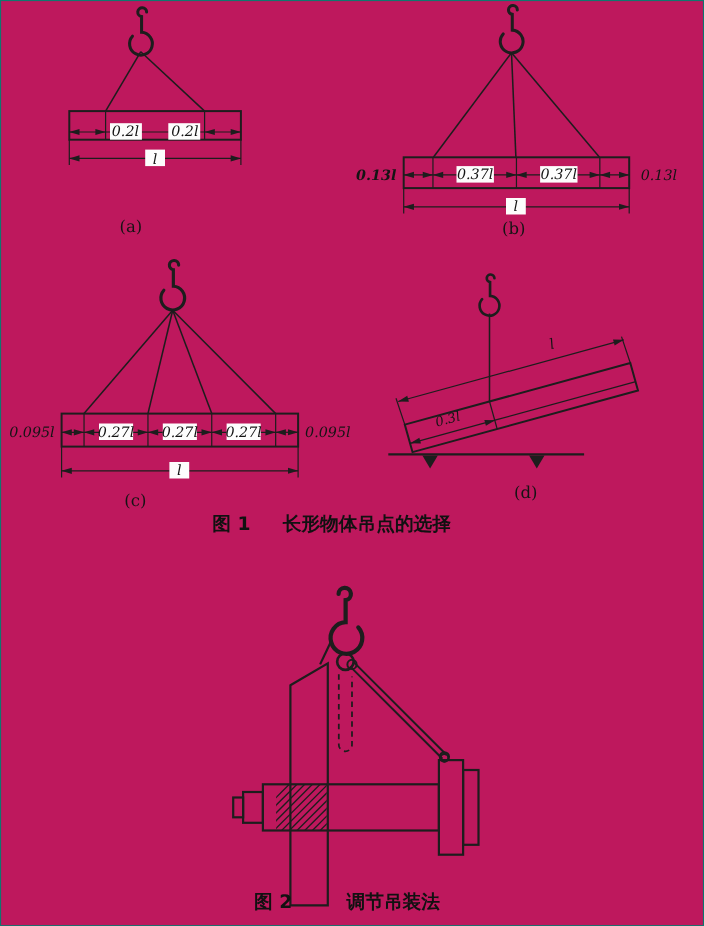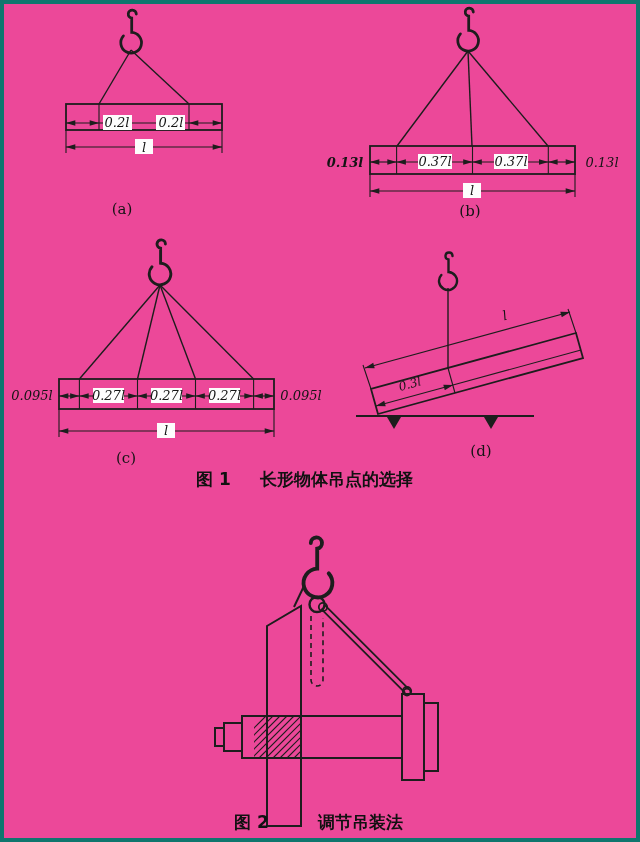--- a/index.html
+++ b/index.html
@@ -1,18 +1,18 @@
 <!DOCTYPE html>
 <html><head>
 <meta charset="utf-8">
 <style>
   html,body{margin:0;padding:0;background:#e9e9e9;}
   .page{
-    width:640px;height:842px;background:#ec4899;
-    border:4px solid #0f766e;box-sizing:border-box;
+    width:640px;height:842px;background:#be185d;
+    border:1px solid #0f766e;box-sizing:border-box;
     position:relative;overflow:hidden;
     font-family:"DejaVu Sans", sans-serif;
   }
   svg{display:block;}
   .ln{stroke:#1d1d1d;fill:none;}
   .dim{font:italic 13px "DejaVu Serif", serif;fill:#141414;}
   .dimsm{font:italic 12px "DejaVu Serif", serif;fill:#141414;}
   .dimb{font-weight:bold;}
   .sub{font:15px "DejaVu Serif", serif;fill:#141414;}
   .cap{font:bold 17px "DejaVu Sans", sans-serif;fill:#111;}

